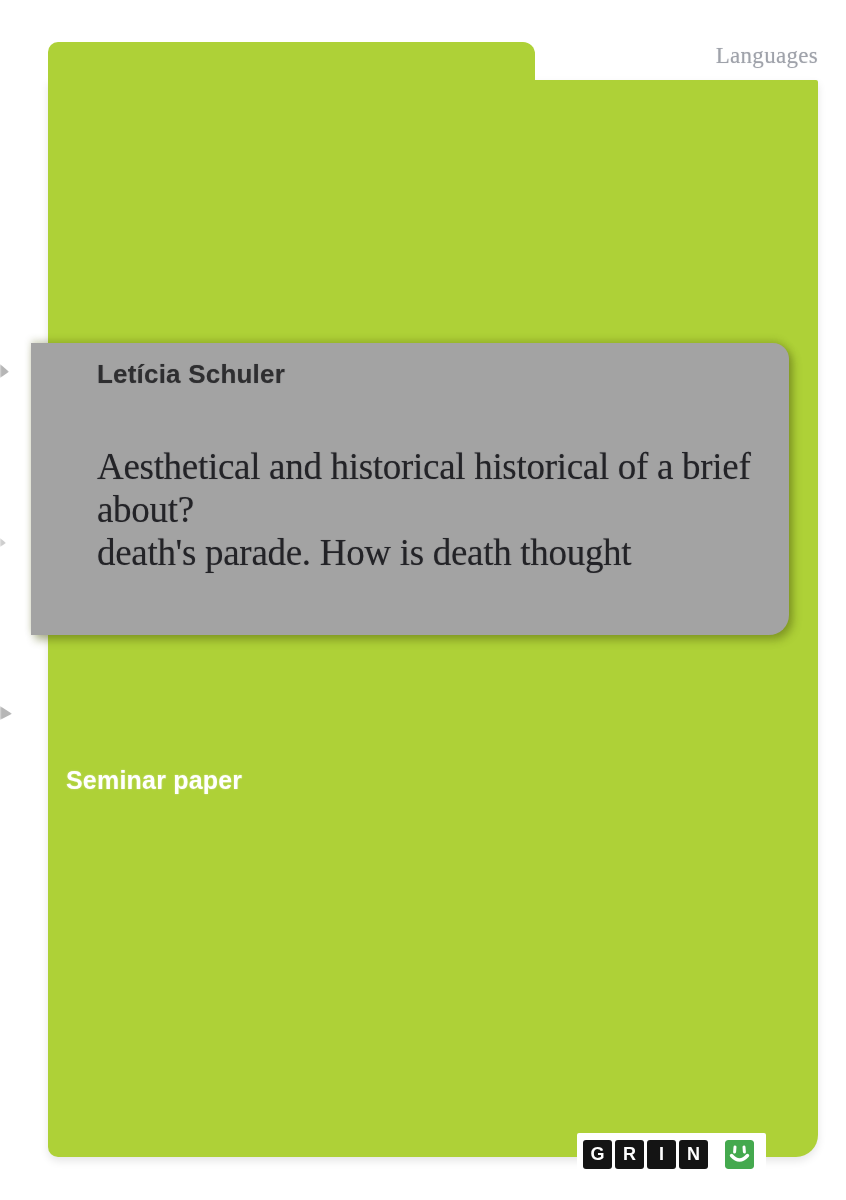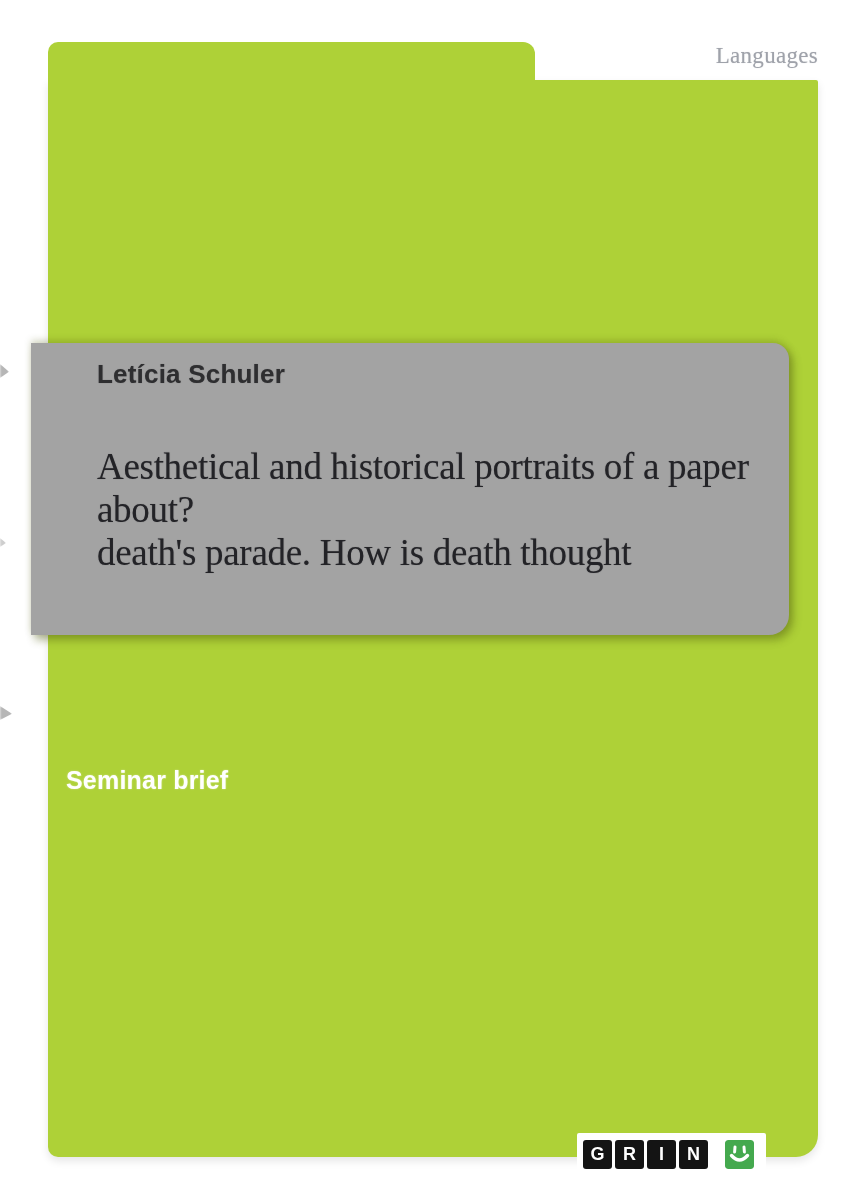--- a/index.html
+++ b/index.html
@@ -102,27 +102,27 @@
 <div class="stage">
 
   <div class="cover-main"></div>
   <div class="cover-tab"></div>
 
   <div class="category-label">Languages</div>
 
   <div class="title-card">
     <div class="author">Letícia Schuler</div>
     <div class="title">
-      <div class="line">Aesthetical and historical portraits of a paper</div>
+      <div class="line">Aesthetical and historical historical of a brief</div>
       <div class="line">about?</div>
       <div class="line">death's parade. How is death thought</div>
     </div>
   </div>
 
-  <div class="doc-type">Seminar brief</div>
+  <div class="doc-type">Seminar paper</div>
 
   <div class="logo">
     <div class="sq">G</div>
     <div class="sq">R</div>
     <div class="sq">I</div>
     <div class="sq">N</div>
     <div class="smiley">
       <svg width="29" height="29" viewBox="0 0 29 29" xmlns="http://www.w3.org/2000/svg">
         <rect x="0" y="0" width="29" height="29" rx="3" fill="#44a94e"></rect>
         <line x1="10" y1="7" x2="9.6" y2="12" stroke="#ffffff" stroke-width="3" stroke-linecap="round"></line>

